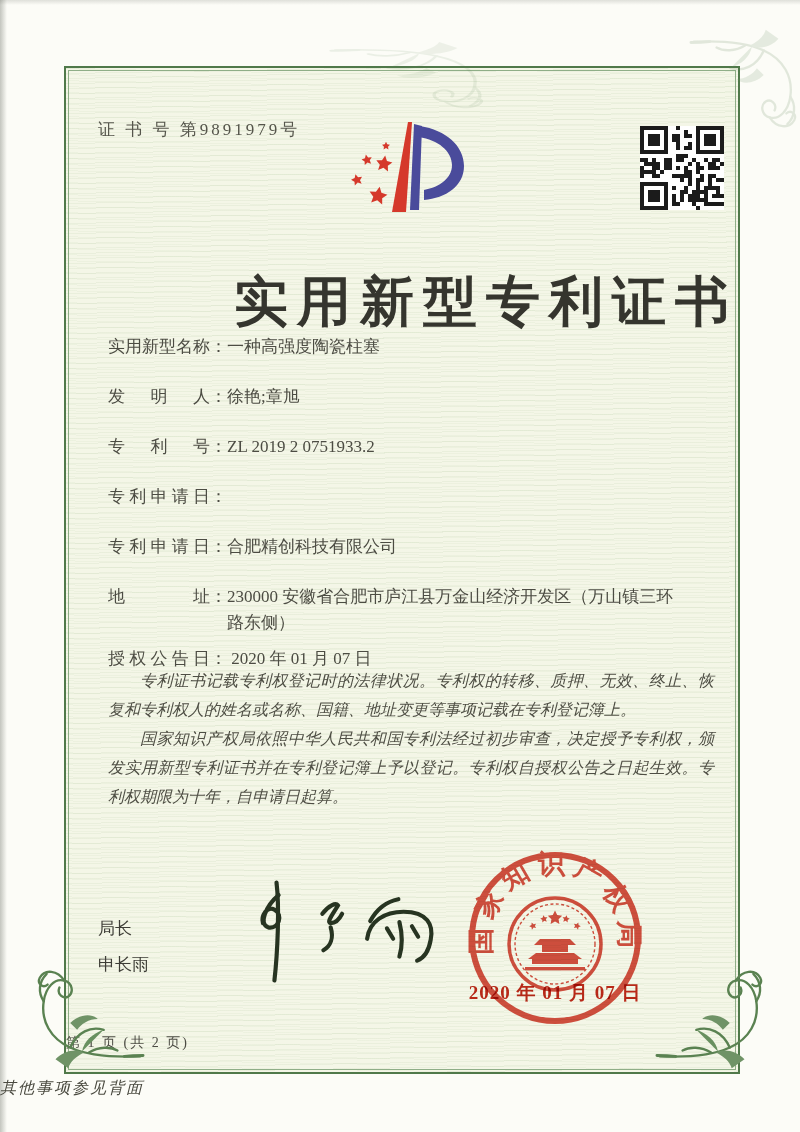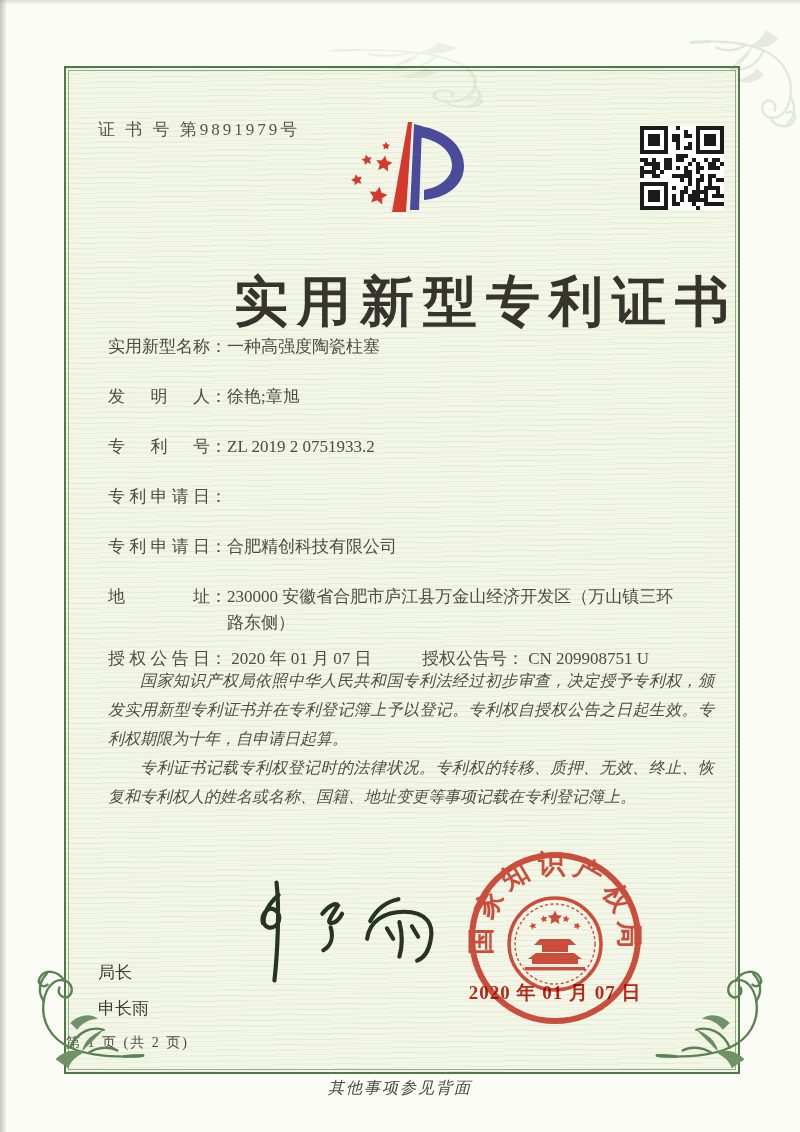--- a/index.html
+++ b/index.html
@@ -46,32 +46,32 @@
   .f-row.addr { margin-bottom:10px; }
   .f-row.addr .f-value { max-width:462px; }
   .grant-row { position:relative; line-height:26px; }
   .grant-g2 { position:absolute; left:314px; top:0; white-space:nowrap; }
 
   .paragraphs { position:absolute; left:42px; top:598px; width:606px;
     font-size:16px; line-height:29px; text-align:justify; color:#4e4e44; font-style:italic; }
   .paragraphs p { text-indent:2em; }
 
   .officer { position:absolute; left:32px; top:843px; font-family:"Liberation Sans","DejaVu Sans",sans-serif;
-    font-size:17px; color:#3d3d36; line-height:36px;margin-top:44px; }
+    font-size:17px; color:#3d3d36; line-height:36px; }
 
   .signature { position:absolute; left:148px; top:806px; width:250px; height:115px; }
   .signature svg { width:100%; height:100%; }
 
   .seal { position:absolute; left:399px; top:780px; width:180px; height:180px; mix-blend-mode:multiply; }
   .seal svg { width:180px; height:180px; opacity:.88; }
   .seal-date { position:absolute; left:389px; top:912px; width:200px; text-align:center;
     font-size:19px; font-weight:bold; color:#c22a1a; letter-spacing:1px; mix-blend-mode:multiply; }
 
   .page-info { position:absolute; left:0; top:966px; width:100%; text-align:left; font-size:14px; color:#4c4c44; letter-spacing:2px; }
-  .back-note { position:absolute; left:0; top:1078px; width:100%; text-align:center;
+  .back-note { position:absolute; left:0; top:1078px; width:100%; 
     font-size:16px; color:#4a4a40; font-style:italic; letter-spacing:2px; z-index:5; }
 
   .flourish { position:absolute; width:118px; height:118px; z-index:6; }
   .flourish svg { width:100%; height:100%; overflow:visible; }
   .fl-bl { left:26px;  top:962px; }
   .fl-br { left:656px; top:962px; transform:scaleX(-1); }
   .fl-tr { left:690px; top:18px;  transform:scale(-1,-1); opacity:.16; }
   .fl-tc { left:330px; top:34px; width:170px; height:80px; transform:rotate(180deg); opacity:.10; }
 </style>
 </head>
@@ -276,30 +276,26 @@
       <span class="f-value">合肥精创科技有限公司</span>
     </div>
     <div class="f-row addr">
       <span class="f-label">地址</span>
         <span class="f-colon">：</span>
       <span class="f-value">230000 安徽省合肥市庐江县万金山经济开发区（万山镇三环路东侧）</span>
     </div>
     <div class="grant-row">
       <span class="f-label">授权公告日</span><span>：</span>
       <span>2020 年 01 月 07 日</span>
-      <span class="grant-g2">
-        <span>授权公告号</span><span>：</span>
-        <span>CN 209908751 U</span>
-      </span>
     </div>
   </div>
 
   <div class="paragraphs">
+    <p>专利证书记载专利权登记时的法律状况。专利权的转移、质押、无效、终止、恢复和专利权人的姓名或名称、国籍、地址变更等事项记载在专利登记簿上。</p>
     <p>国家知识产权局依照中华人民共和国专利法经过初步审查，决定授予专利权，颁发实用新型专利证书并在专利登记簿上予以登记。专利权自授权公告之日起生效。专利权期限为十年，自申请日起算。</p>
-    <p>专利证书记载专利权登记时的法律状况。专利权的转移、质押、无效、终止、恢复和专利权人的姓名或名称、国籍、地址变更等事项记载在专利登记簿上。</p>
   </div>
 
   <div class="officer">
     <div>局长</div>
     <div>申长雨</div>
   </div>
 
   <div class="signature">
     <svg viewBox="0 0 240 110" fill="none" stroke="#273421" stroke-width="4" stroke-linecap="round">
       <path d="M62,20 C49,31 43,48 52,51 C62,53 67,39 58,34 C51,30 45,40 47,47"></path>

